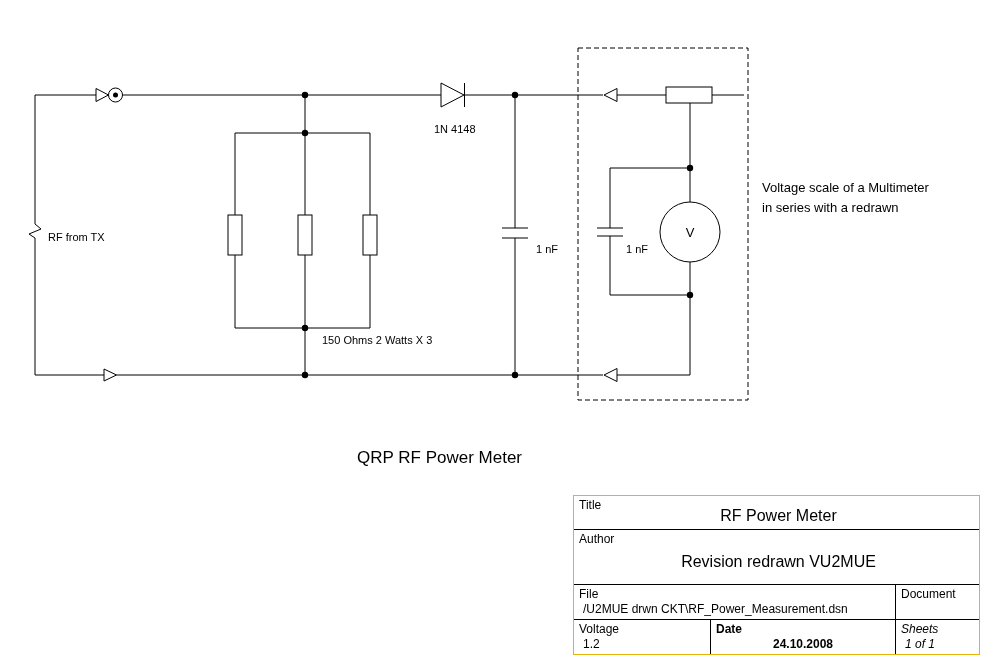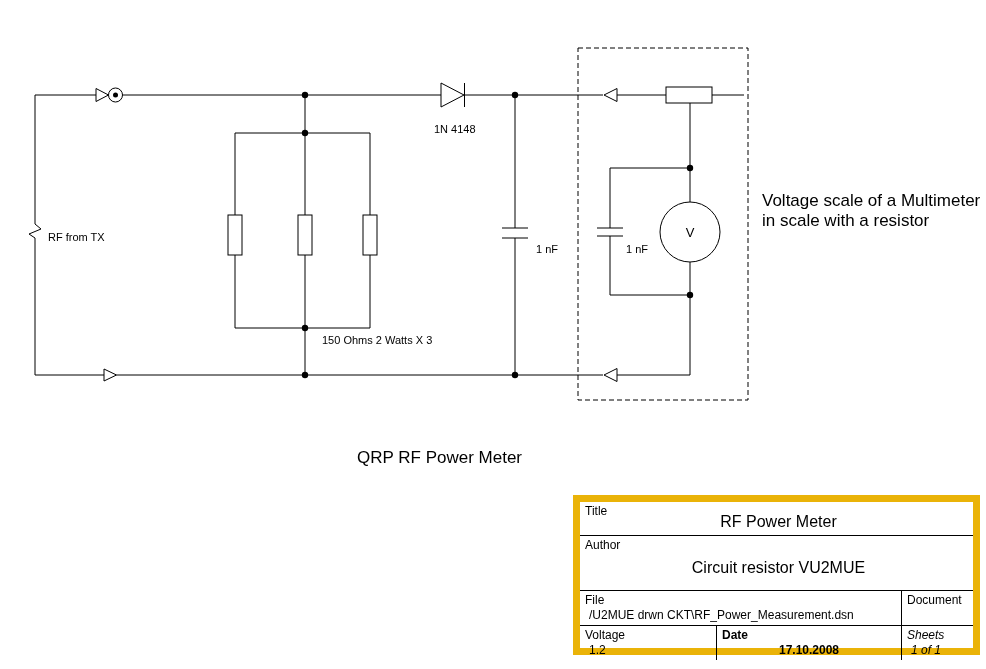--- a/index.html
+++ b/index.html
@@ -3,25 +3,25 @@
 <meta charset="utf-8">
 <style>
   html,body{margin:0;padding:0;background:#ffffff;}
   .canvas{
     position:relative;width:986px;height:669px;background:#ffffff;
     font-family:"Liberation Sans",sans-serif;color:#000;overflow:hidden;
   }
   .canvas svg{position:absolute;left:0;top:0;}
   .slabel{font-family:"Liberation Sans",sans-serif;font-size:11px;fill:#000;}
   .vlabel{font-family:"Liberation Sans",sans-serif;font-size:13px;fill:#000;}
-  .note{position:absolute;left:762px;top:178px;font-size:17px;line-height:20px;white-space:nowrap;margin-top:13px;}
+  .note{position:absolute;left:762px;top:178px;font-size:13px;line-height:20px;white-space:nowrap;}
   .caption{position:absolute;left:357px;top:448px;font-size:17px;white-space:nowrap;}
   .title-block{
     position:absolute;left:573px;top:495px;width:407px;height:160px;
-    border:7px solid #eab308;box-sizing:border-box;background:#fff;
+    border:1px solid #eab308;box-sizing:border-box;background:#fff;
   }
   .tb-row{position:relative;box-sizing:border-box;}
   .tb-row + .tb-row{border-top:1px solid #000;}
   .tb-r1{height:33px;}
   .tb-r2{height:55px;}
   .tb-r3{height:35px;}
   .tb-r4{height:35px;}
   .tb-label{position:absolute;top:2px;left:5px;font-size:12px;}
   .tb-center{position:absolute;left:4px;right:0;bottom:4px;text-align:center;font-size:16px;}
   .tb-r2 .tb-center{bottom:13px;}
@@ -121,51 +121,51 @@
       <circle cx="305" cy="328" r="3.2"></circle>
       <circle cx="305" cy="375" r="3.2"></circle>
       <circle cx="515" cy="375" r="3.2"></circle>
       <circle cx="690" cy="168" r="3.2"></circle>
       <circle cx="690" cy="295" r="3.2"></circle>
     </g>
   </svg>
 
   <div class="note">
     <div>Voltage scale of a Multimeter</div>
-    <div>in scale with a resistor</div>
+    <div>in series with a redrawn</div>
   </div>
 
   <div class="caption">QRP RF Power Meter</div>
 
   <div class="title-block">
     <div class="tb-row tb-r1">
       <span class="tb-label">Title</span>
       <div class="tb-center">RF Power Meter</div>
     </div>
     <div class="tb-row tb-r2">
       <span class="tb-label">Author</span>
-      <div class="tb-center">Circuit resistor VU2MUE</div>
+      <div class="tb-center">Revision redrawn VU2MUE</div>
     </div>
     <div class="tb-row tb-r3">
       <div class="tb-cell" style="left:0;width:321px;text-align:center;">
         <span class="tb-label">File</span>
         <div class="tb-val-left">/U2MUE drwn CKT\RF_Power_Measurement.dsn</div>
       </div>
       <div class="tb-cell bl" style="left:321px;right:0;">
         <span class="tb-label">Document</span>
       </div>
     </div>
     <div class="tb-row tb-r4">
       <div class="tb-cell" style="left:0;width:136px;">
         <span class="tb-label">Voltage</span>
         <div class="tb-val-left">1.2</div>
       </div>
       <div class="tb-cell bl" style="left:136px;width:185px;font-weight:bold;">
         <span class="tb-label">Date</span>
-        <div class="tb-val-center">17.10.2008</div>
+        <div class="tb-val-center">24.10.2008</div>
       </div>
       <div class="tb-cell bl" style="left:321px;right:0;font-style:italic;">
         <span class="tb-label">Sheets</span>
         <div class="tb-val-left">1 of 1</div>
       </div>
     </div>
   </div>
 
 </div>
 

